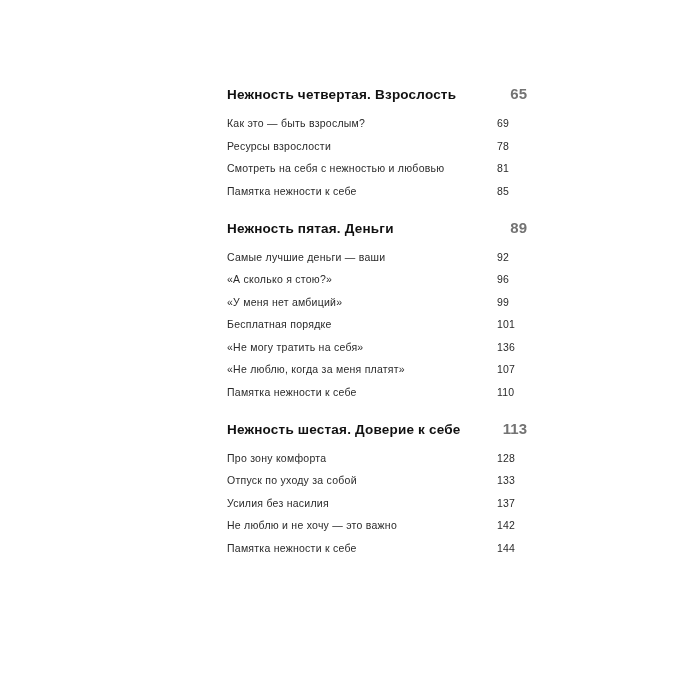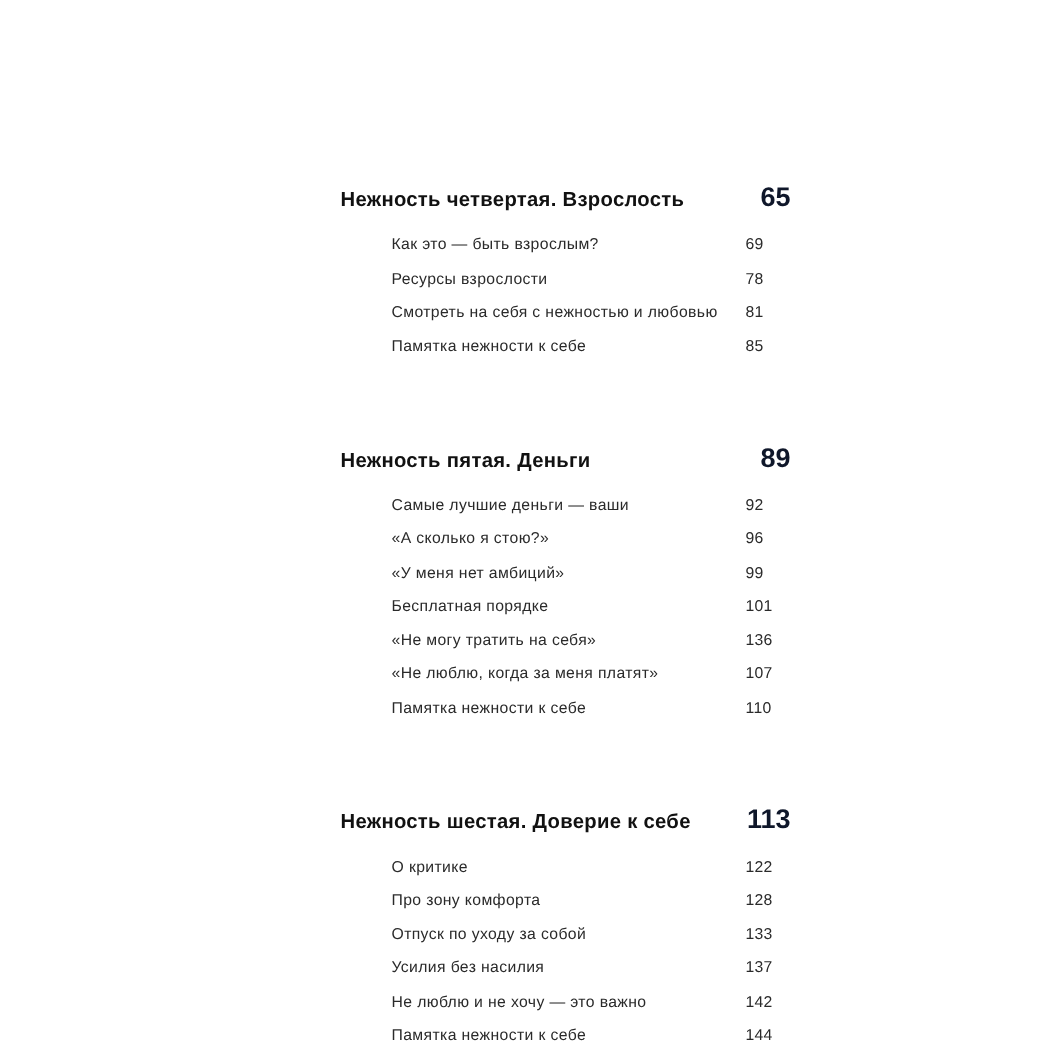--- a/index.html
+++ b/index.html
@@ -40,30 +40,28 @@
   .chapter-row {
     margin-bottom: 15px;
   }
   .chapter-title {
     font-size: 13.5px;
     font-weight: bold;
     letter-spacing: 0.2px;
     color: #111111;
   }
   .chapter-page {
-    font-size: 18px;
+    font-size: 15px;
     font-weight: bold;
-    color: #0f172a;
+    color: #737373;
     text-align: right;
     min-width: 30px;
-    margin-top: 36px;
   }
   .entry-row {
     margin-bottom: 10.5px;
-    margin-left: 34px;
   }
   .entry-row:last-child {
     margin-bottom: 0;
     gap: 24px;
   }
   .entry-title {
     font-size: 10.5px;
     letter-spacing: 0.25px;
     color: #2a2a2a;
     padding-left: 0px;
@@ -139,24 +137,20 @@
         <span class="entry-page">110</span>
       </div>
     </div>
 
     <div class="section">
       <div class="row chapter-row">
         <span class="chapter-title">Нежность шестая. Доверие к себе</span>
         <span class="chapter-page">113</span>
       </div>
       <div class="row entry-row">
-        <span class="entry-title">О критике</span>
-        <span class="entry-page">122</span>
-      </div>
-      <div class="row entry-row">
         <span class="entry-title">Про зону комфорта</span>
         <span class="entry-page">128</span>
       </div>
       <div class="row entry-row">
         <span class="entry-title">Отпуск по уходу за собой</span>
         <span class="entry-page">133</span>
       </div>
       <div class="row entry-row">
         <span class="entry-title">Усилия без насилия</span>
         <span class="entry-page">137</span>

